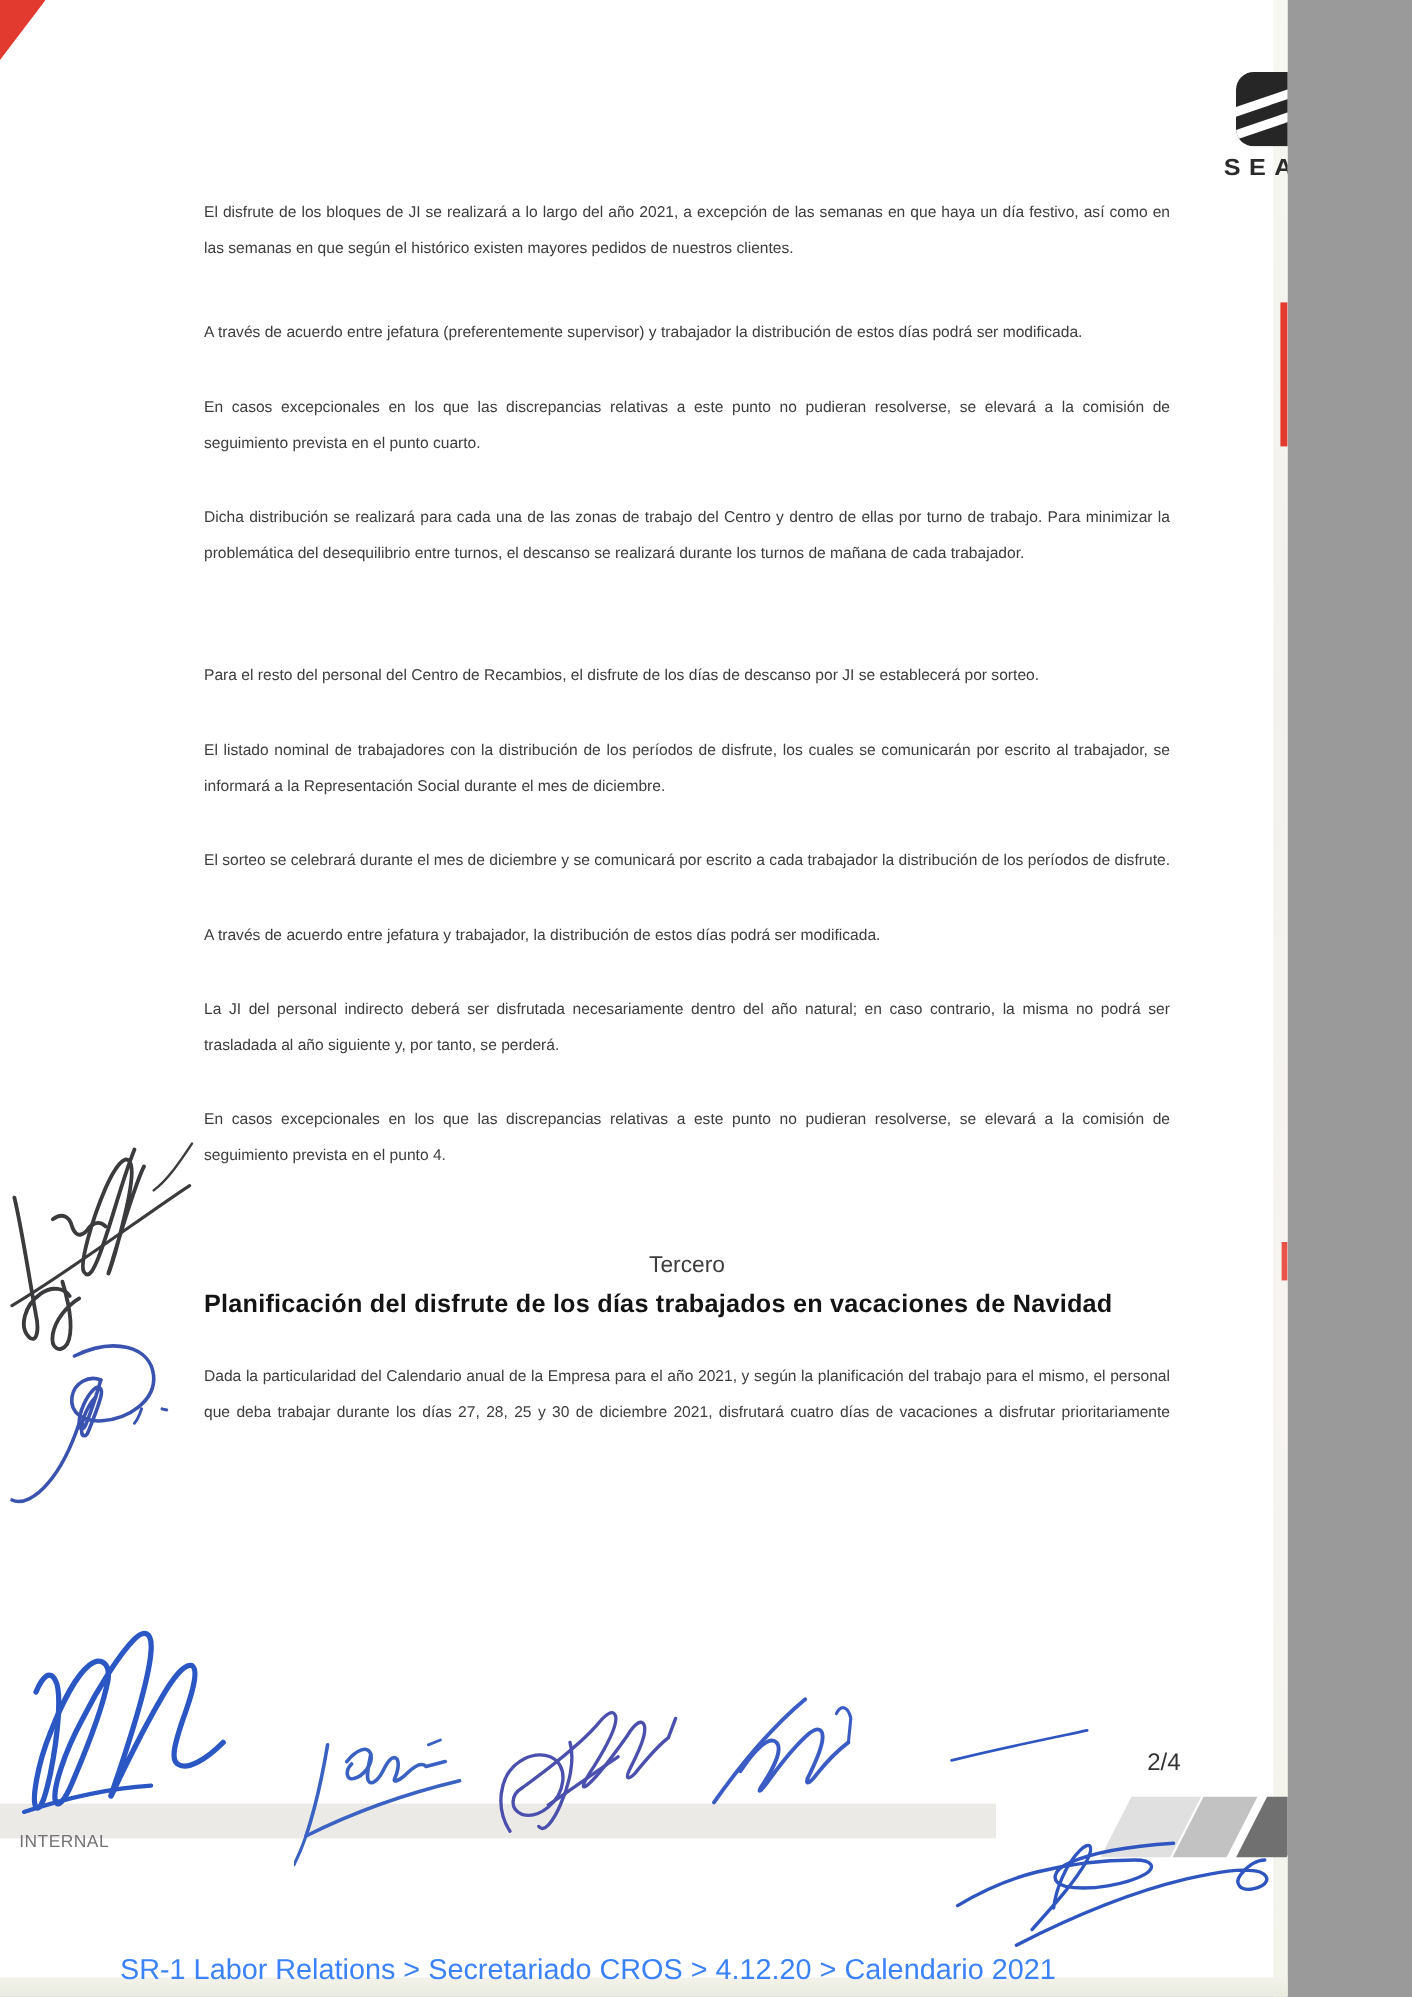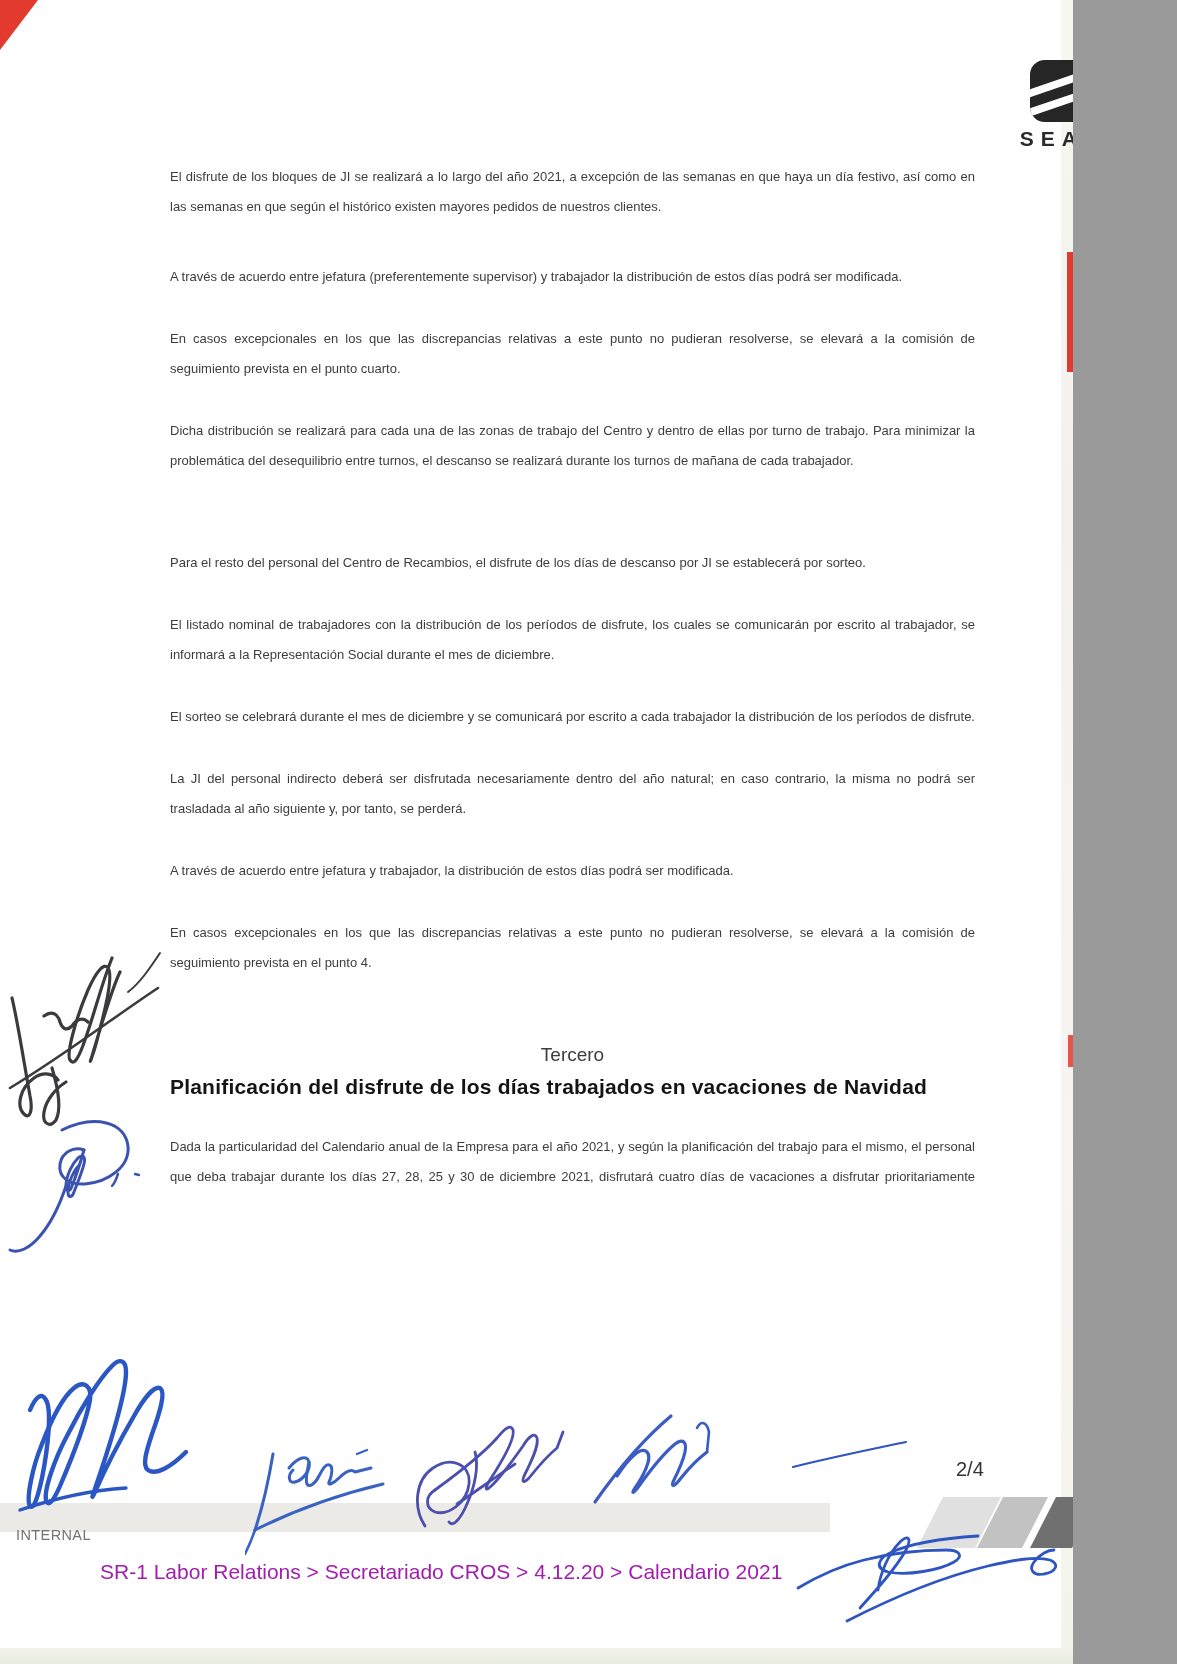--- a/index.html
+++ b/index.html
@@ -38,21 +38,21 @@
   .content p.mb-sec{margin-bottom:62px;}
   .kicker{font-size:19px;line-height:30px;text-align:center;color:#3d3d3d;margin-bottom:2px;}
   .section-title{
     margin:0 0 30px 0;font-size:21px;line-height:30px;font-weight:700;
     text-align:left;color:#141414;letter-spacing:.2px;
   }
   .closing{text-align-last:justify;}
   
   .page-number{position:absolute;left:956px;top:1458px;font-size:20px;color:#333;}
   .stripes{position:absolute;left:905px;top:1497px;}
-  .footer-path{position:absolute;left:100px;top:1560px;font-size:21px;color:#a21caf;white-space:nowrap;}
+  .footer-path{position:absolute;left:100px;top:1628px;font-size:24px;color:#3b82f6;white-space:nowrap;}
   .classification{position:absolute;left:16px;top:1527px;font-size:14.5px;color:#737373;letter-spacing:.4px;}
   
   .sig{position:absolute;pointer-events:none;}
   .sig path{fill:none;stroke-linecap:round;stroke-linejoin:round;}
 </style>
 </head>
 <body>
 
 <div class="page">
 
@@ -80,22 +80,22 @@
   </div>
 
   <main class="content">
     <p class="mb-l">El disfrute de los bloques de JI se realizará a lo largo del año 2021, a excepción de las semanas en que haya un día festivo, así como en las semanas en que según el histórico existen mayores pedidos de nuestros clientes.</p>
     <p>A través de acuerdo entre jefatura (preferentemente supervisor) y trabajador la distribución de estos días podrá ser modificada.</p>
     <p>En casos excepcionales en los que las discrepancias relativas a este punto no pudieran resolverse, se elevará a la comisión de seguimiento prevista en el punto cuarto.</p>
     <p class="mb-xl">Dicha distribución se realizará para cada una de las zonas de trabajo del Centro y dentro de ellas por turno de trabajo. Para minimizar la problemática del desequilibrio entre turnos, el descanso se realizará durante los turnos de mañana de cada trabajador.</p>
     <p>Para el resto del personal del Centro de Recambios, el disfrute de los días de descanso por JI se establecerá por sorteo.</p>
     <p>El listado nominal de trabajadores con la distribución de los períodos de disfrute, los cuales se comunicarán por escrito al trabajador, se informará a la Representación Social durante el mes de diciembre.</p>
     <p>El sorteo se celebrará durante el mes de diciembre y se comunicará por escrito a cada trabajador la distribución de los períodos de disfrute.</p>
+    <p>A través de acuerdo entre jefatura y trabajador, la distribución de estos días podrá ser modificada.</p>
     <p>La JI del personal indirecto deberá ser disfrutada necesariamente dentro del año natural; en caso contrario, la misma no podrá ser trasladada al año siguiente y, por tanto, se perderá.</p>
-    <p>A través de acuerdo entre jefatura y trabajador, la distribución de estos días podrá ser modificada.</p>
     <p class="mb-sec">En casos excepcionales en los que las discrepancias relativas a este punto no pudieran resolverse, se elevará a la comisión de seguimiento prevista en el punto 4.</p>
     <div class="kicker">Tercero</div>
     <h1 class="section-title">Planificación del disfrute de los días trabajados en vacaciones de Navidad</h1>
     <p class="closing">Dada la particularidad del Calendario anual de la Empresa para el año 2021, y según la planificación del trabajo para el mismo, el personal que deba trabajar durante los días 27, 28, 25 y 30 de diciembre 2021, disfrutará cuatro días de vacaciones a disfrutar prioritariamente</p>
   </main>
 
   <div class="page-number">2/4</div>
 
   <svg class="stripes" width="240" height="51" viewBox="0 0 240 51">
     <polygon points="12,51 70,51 96,0 38,0" fill="#e0e0e0"></polygon>

